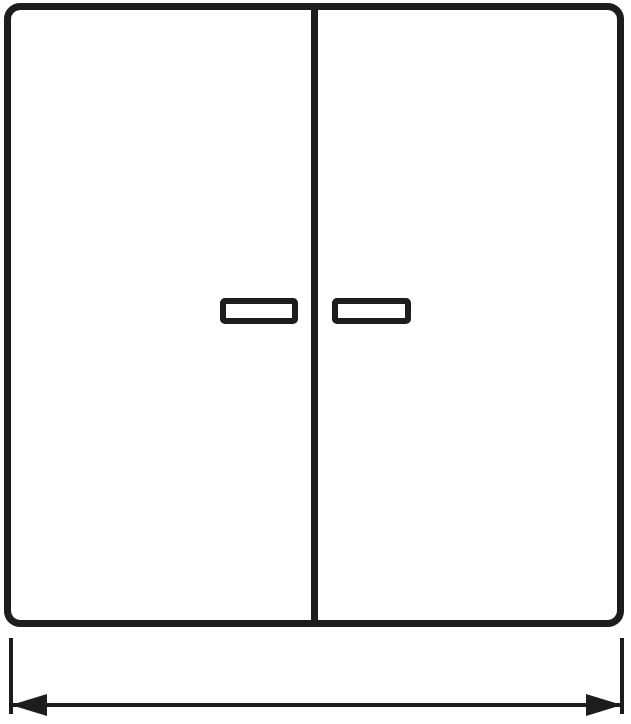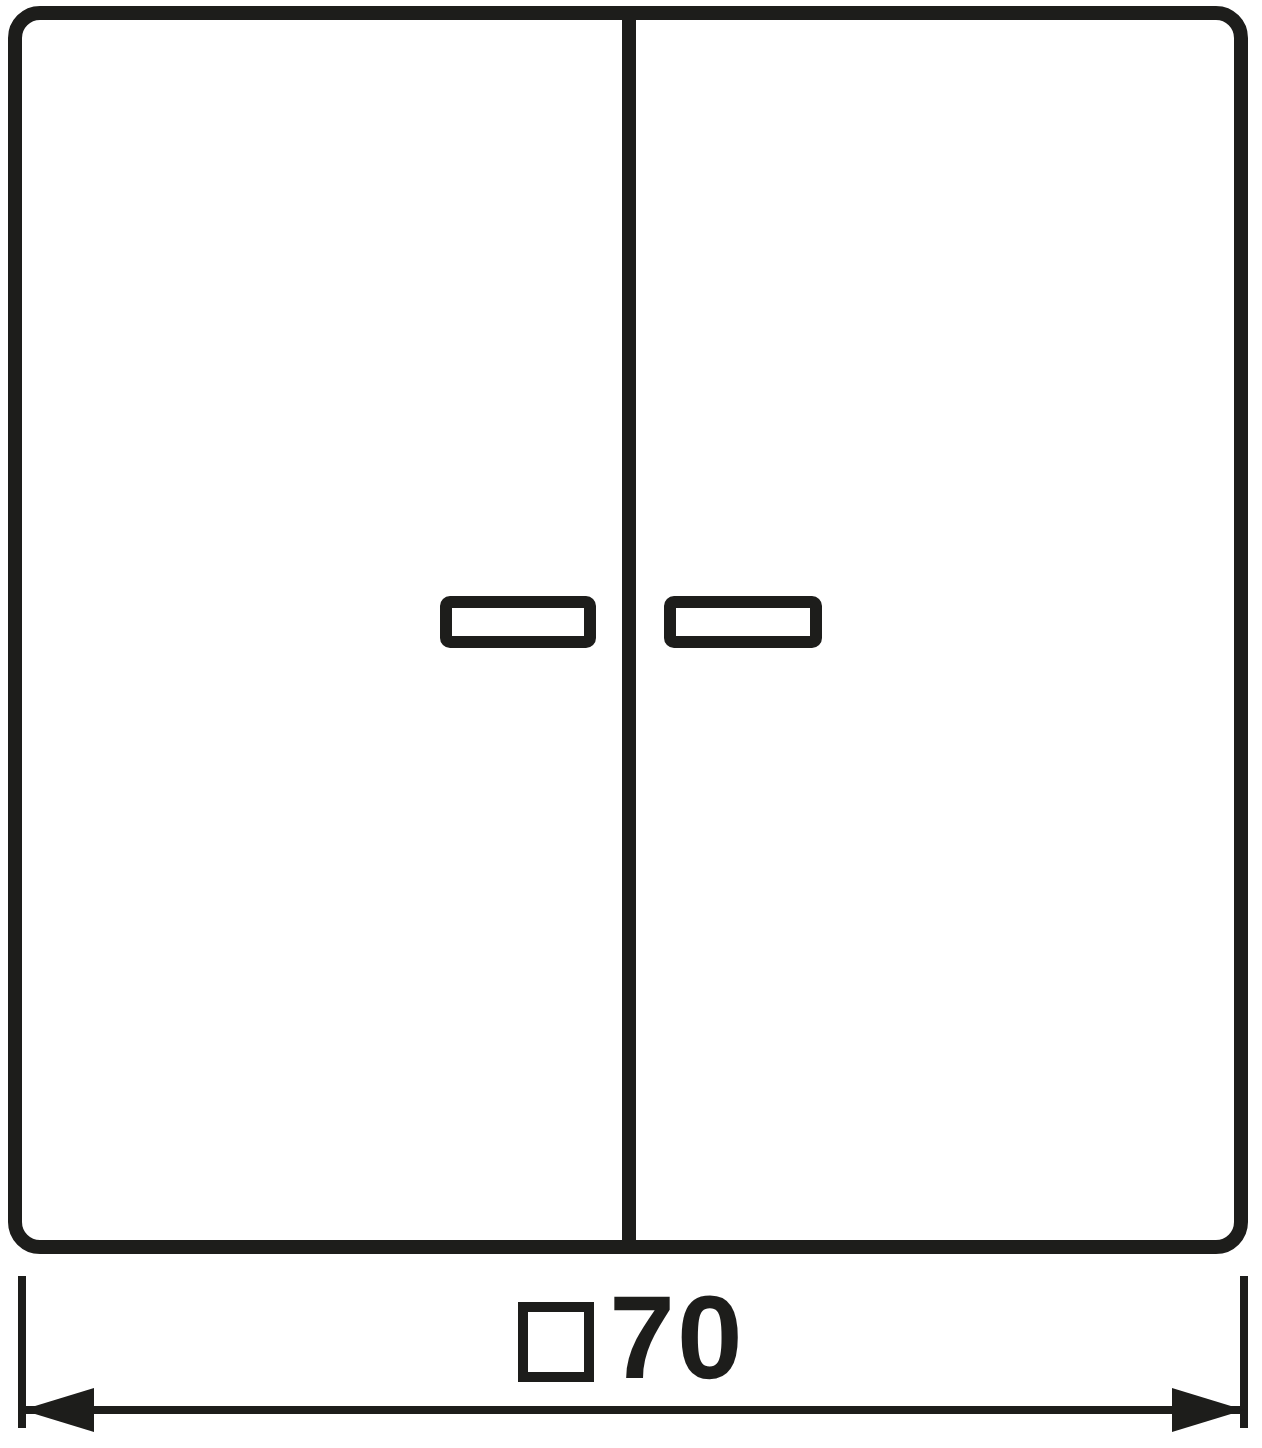--- a/index.html
+++ b/index.html
@@ -120,18 +120,14 @@
   <div class="divider"></div>
   <div class="window left"></div>
   <div class="window right"></div>
 
   <div class="ext-line left"></div>
   <div class="ext-line right"></div>
   <div class="dim-line"></div>
   <div class="arrowhead left"></div>
   <div class="arrowhead right"></div>
 
-  <div class="dim-label">
-    <span class="square-symbol"></span>
-    <span class="dim-value">70</span>
-  </div>
 
 </div>
 
 </body></html>

